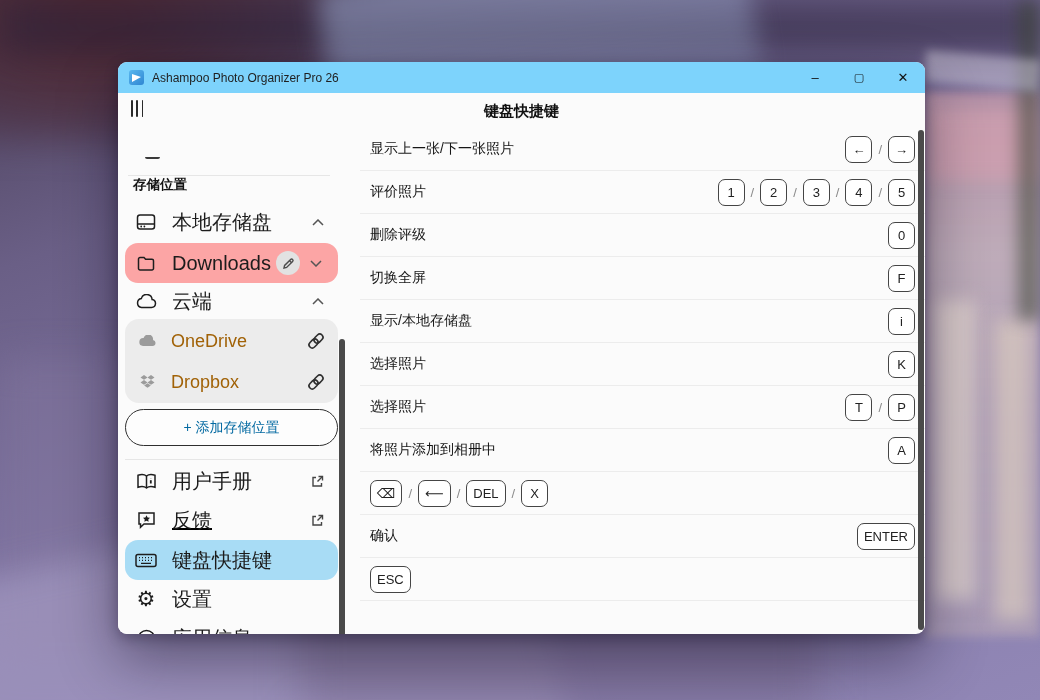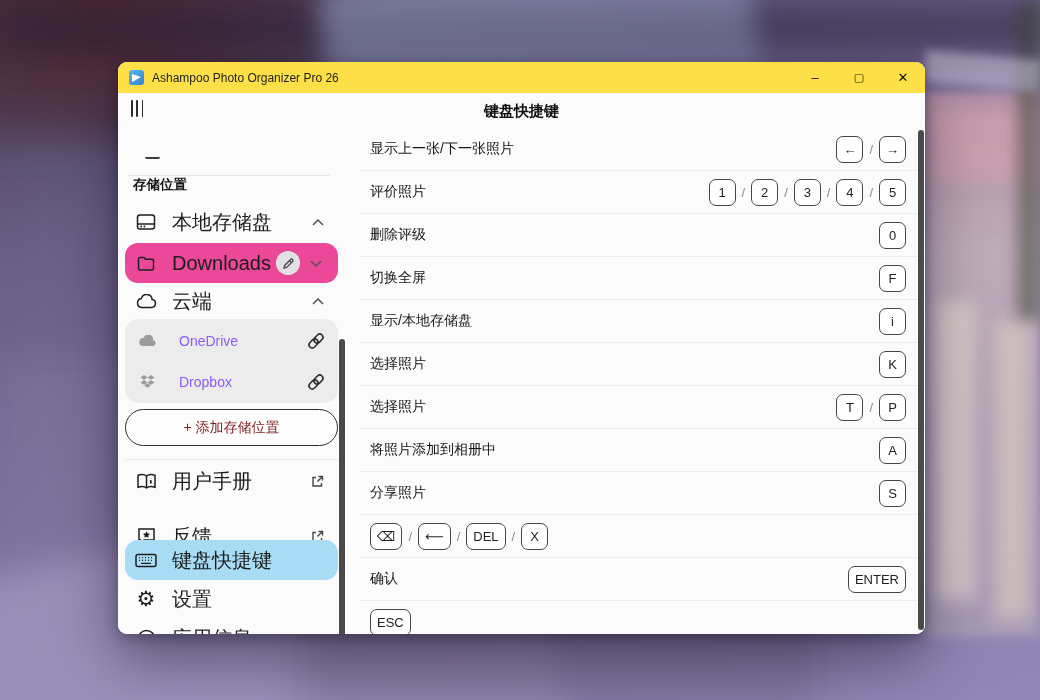--- a/index.html
+++ b/index.html
@@ -18,21 +18,21 @@
   .b4d{ left:930px; top:110px; width:105px; height:70px; background:rgba(210,160,175,.7); filter:blur(8px); }
   .b5 { left:1018px; top:0; width:22px; height:320px; background:rgba(52,62,46,.55); filter:blur(8px); }
   .b6 { left:-90px; top:530px; width:640px; height:280px; transform:rotate(-12deg); background:rgba(168,158,198,.6); filter:blur(16px); border-radius:14px; }
   .b7 { left:300px; top:590px; width:520px; height:120px; background:rgba(118,104,140,.5); filter:blur(20px); }
   .b8 { left:925px; top:55px; width:115px; height:32px; transform:rotate(5deg); background:rgba(230,225,236,.4); filter:blur(5px); }
   .b9 { left:0; top:360px; width:130px; height:300px; background:rgba(130,118,158,.5); filter:blur(18px); }
 
   
   .win { position:absolute; left:118px; top:62px; width:807px; height:572px; background:#fbfbfb;
          border-radius:9px; box-shadow:0 25px 60px rgba(10,5,25,.45), 0 4px 14px rgba(10,5,25,.3); overflow:hidden; }
-  .titlebar { position:absolute; left:0; top:0; width:100%; height:31px; background:#fde047;
+  .titlebar { position:absolute; left:0; top:0; width:100%; height:31px; background:#7dd3fc;
               display:flex; align-items:center; padding-left:11px; }
   .applogo { width:15px; height:15px; border-radius:3px; background:linear-gradient(140deg,#59b7ee,#2f86d2); position:relative; flex:0 0 auto; }
   .applogo:before { content:""; position:absolute; left:3px; top:4px; width:0; height:0;
                     border-left:9px solid #fff; border-top:3px solid transparent; border-bottom:5px solid transparent; }
   .apptitle { font-size:12px; color:#1f1f1f; margin-left:8px; }
   .winctrls { position:absolute; right:0; top:0; height:31px; display:flex; }
   .wbtn { width:44px; height:31px; display:flex; align-items:center; justify-content:center;
           font-size:13px; color:#111; }
   .wbtn.max { font-size:11px; }
 
@@ -47,36 +47,36 @@
   .sep { position:absolute; height:1px; background:#e6e6e6; }
   .sep1 { left:10px; right:30px; top:82px; }
   .sep2 { left:7px; right:22px; top:366px; }
   .section-label { position:absolute; left:15px; top:84px; height:16px; font-size:13.5px; font-weight:700; color:#151515; display:flex; align-items:center; }
 
   .side-item { position:absolute; left:7px; width:213px; height:40px; display:flex; align-items:center;
                border-radius:13px; cursor:default; }
   .side-item .ic { width:26px; display:flex; justify-content:center; margin-left:8px; flex:0 0 auto; color:#1e1e1e; }
   .side-item .lbl { font-size:20px; color:#1c1c1c; margin-left:13px; flex:1; }
   .side-item .tail { margin-right:14px; display:flex; align-items:center; color:#555; }
-  .pill-gray { background:#ec4899;justify-content:flex-end; }
+  .pill-gray { background:#fca5a5;justify-content:flex-end; }
   .pill-blue { background:#a8dcf5; }
   .group-gray { position:absolute; left:7px; top:226px; width:213px; height:84px; background:#ececec; border-radius:14px; }
   .sub-item { position:absolute; left:7px; width:213px; height:40px; display:flex; align-items:center; }
   .sub-item .logo { width:20px; height:20px; margin-left:12px; display:flex; align-items:center; justify-content:center; }
-  .sub-item .lbl { font-size:14px; color:#8b5cf6; margin-left:22px; flex:1; }
+  .sub-item .lbl { font-size:18px; color:#a16207; margin-left:14px; flex:1; }
   .sub-item .tail { margin-right:12px; color:#2e2e2e; display:flex; }
   .pen-badge { width:24px; height:24px; border-radius:50%; background:#e2e2e2; display:flex; align-items:center; justify-content:center; margin-right:10px; color:#555; }
   .add-btn { position:absolute; left:7px; top:316px; width:213px; height:37px; border:1.6px solid #2f2f2f; border-radius:19px;
-             background:#fdfdfd; display:flex; align-items:center; justify-content:center; font-size:14px; color:#7f1d1d; }
+             background:#fdfdfd; display:flex; align-items:center; justify-content:center; font-size:14px; color:#0369a1; }
   .gear-glyph { font-size:21px; line-height:20px; color:#1e1e1e; font-family:"DejaVu Sans",sans-serif; }
   .side-scroll { position:absolute; left:221px; top:246px; width:6px; height:322px; background:#4a4a4a; border-radius:3px; }
 
   
   .content { position:absolute; left:242px; top:66px; width:565px; height:506px; overflow:hidden; }
-  .srow { height:43px; display:flex; align-items:center; border-bottom:1px solid #ececec; padding:0 19px 0 10px; background:#fbfbfb; }
+  .srow { height:43px; display:flex; align-items:center; border-bottom:1px solid #ececec; padding:0 10px 0 10px; background:#fbfbfb; }
   .srow .rl { flex:1; font-size:14px; color:#161616; }
   .rkeys { display:flex; align-items:center; }
   .kbadge { min-width:27px; height:27px; padding:0 6px; border:1.5px solid #454545; border-radius:7px; background:#fff;
             display:flex; align-items:center; justify-content:center; font-size:13px; color:#222; }
   .kslash { margin:0 6px; color:#8a8a8a; font-size:13px; }
   .main-scroll { position:absolute; right:1px; top:68px; width:6px; height:500px; background:#4a4a4a; border-radius:3px; }
 
   svg { display:block; }
 </style>
 </head>
@@ -223,21 +223,21 @@
       <span class="lbl">用户手册</span>
       <span class="tail">
         <svg width="13" height="13" viewBox="0 0 13 13" fill="none" stroke="#444" stroke-width="1.4">
           <path d="M5 2.5 H2 V11 H10.5 V8"></path>
             <polyline points="7.5,1.5 11.5,1.5 11.5,5.5"></polyline>
             <line x1="11.2" y1="1.8" x2="6.5" y2="6.5"></line>
         </svg>
         </span>
     </div>
 
-    <div class="side-item" style="top:423px;">
+    <div class="side-item" style="top:407px;text-decoration:underline;">
       <span class="ic">
         <svg width="19" height="18" viewBox="0 0 19 18" fill="none" stroke="#1e1e1e" stroke-width="1.5">
           <path d="M2 2 H17 V13 H7 L3.5 16.2 V13 H2 Z"></path>
           <path d="M9.5 4.2 l1.1 2.2 2.4.3 -1.75 1.7 .4 2.4 -2.15-1.15 -2.15 1.15 .4-2.4 -1.75-1.7 2.4-.3z" fill="#1e1e1e" stroke="none"></path>
         </svg>
         </span>
       <span class="lbl">反馈</span>
       <span class="tail">
         <svg width="13" height="13" viewBox="0 0 13 13" fill="none" stroke="#444" stroke-width="1.4">
           <path d="M5 2.5 H2 V11 H10.5 V8"></path>
@@ -345,26 +345,20 @@
           <span class="kbadge">P</span>
         </div>
       </div>
       <div class="srow">
         <div class="rl">将照片添加到相册中</div>
         <div class="rkeys">
           <span class="kbadge">A</span>
         </div>
       </div>
       <div class="srow">
-        <div class="rl">分享照片</div>
-        <div class="rkeys">
-          <span class="kbadge">S</span>
-        </div>
-      </div>
-      <div class="srow">
         <div class="rkeys">
           <span class="kbadge">⌫</span>
           <span class="kslash">/</span>
           <span class="kbadge">⟵</span>
           <span class="kslash">/</span>
           <span class="kbadge">DEL</span>
           <span class="kslash">/</span>
           <span class="kbadge">X</span>
         </div>
       </div>

